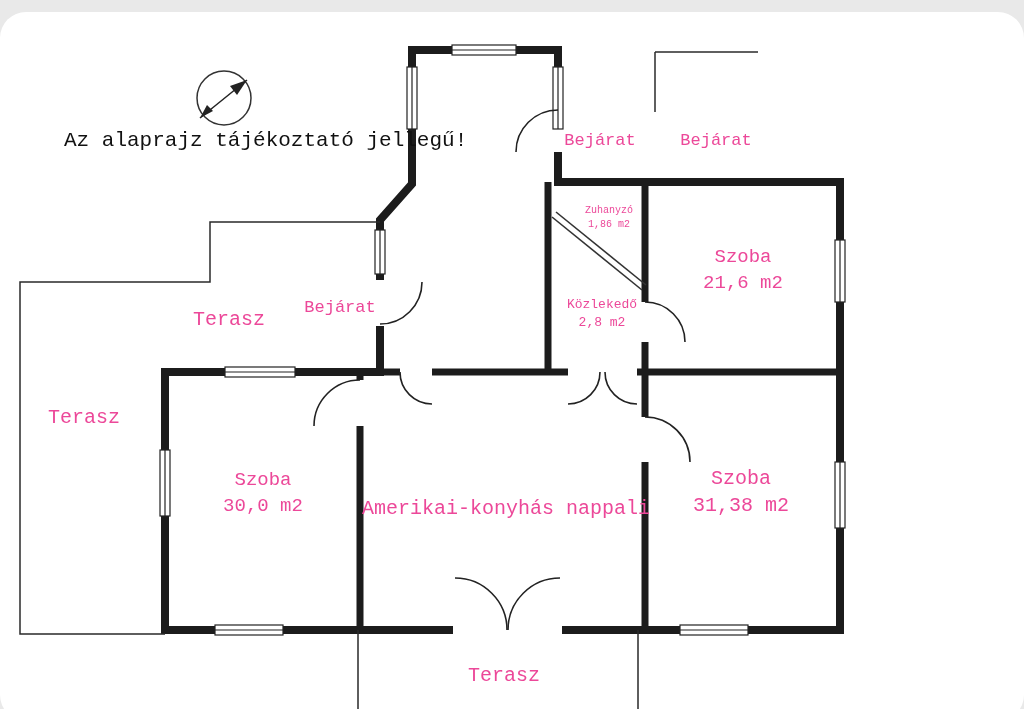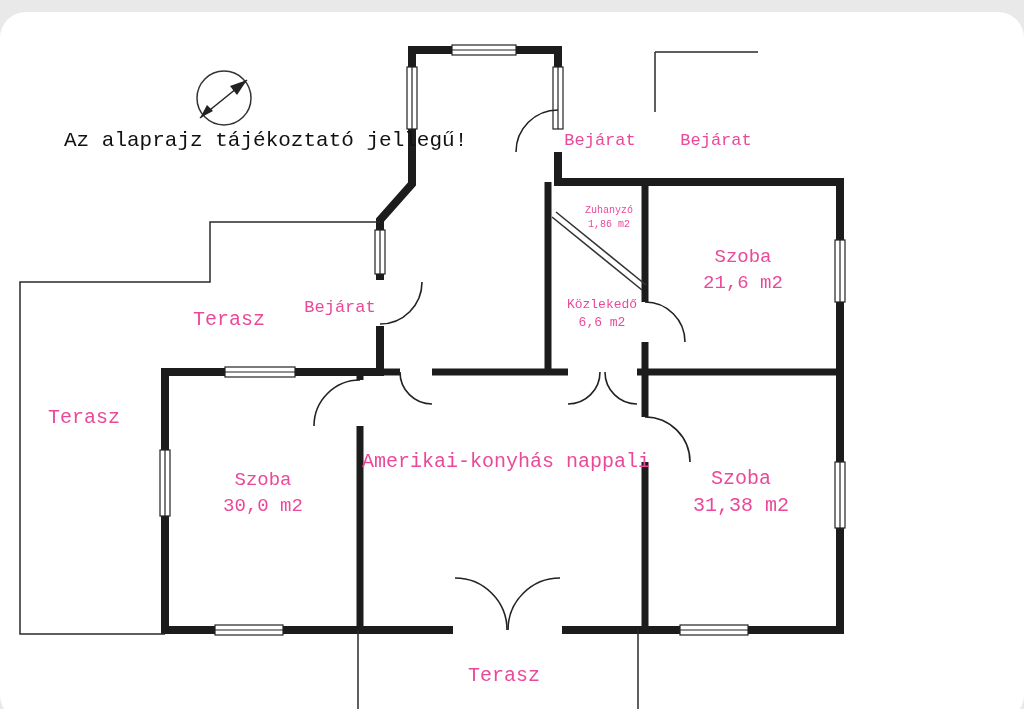--- a/index.html
+++ b/index.html
@@ -140,35 +140,35 @@
     <span class="area">1,86 m2</span>
   </div>
 
   <div class="lbl fs19" style="left:743px;top:233px;">
     <span>Szoba</span>
     <span class="area">21,6 m2</span>
   </div>
 
   <div class="lbl fs15" style="left:602px;top:284px;">
     <span>Közlekedő</span>
-    <span class="area">6,6 m2</span>
+    <span class="area">2,8 m2</span>
   </div>
 
   <div class="lbl fs17" style="left:340px;top:285px;">Bejárat</div>
 
   <div class="lbl fs20" style="left:229px;top:294px;">Terasz</div>
 
   <div class="lbl fs20" style="left:84px;top:392px;">Terasz</div>
 
   <div class="lbl fs19" style="left:263px;top:456px;">
     <span>Szoba</span>
     <span class="area">30,0 m2</span>
   </div>
 
-  <div class="lbl fs20" style="left:506px;top:436px;">
+  <div class="lbl fs20" style="left:506px;top:483px;">
     <span>Amerikai-konyhás nappali</span>
   </div>
 
   <div class="lbl fs20" style="left:741px;top:453px;">
     <span>Szoba</span>
     <span class="area">31,38 m2</span>
   </div>
 
   <div class="lbl fs20" style="left:504px;top:650px;">Terasz</div>
 

